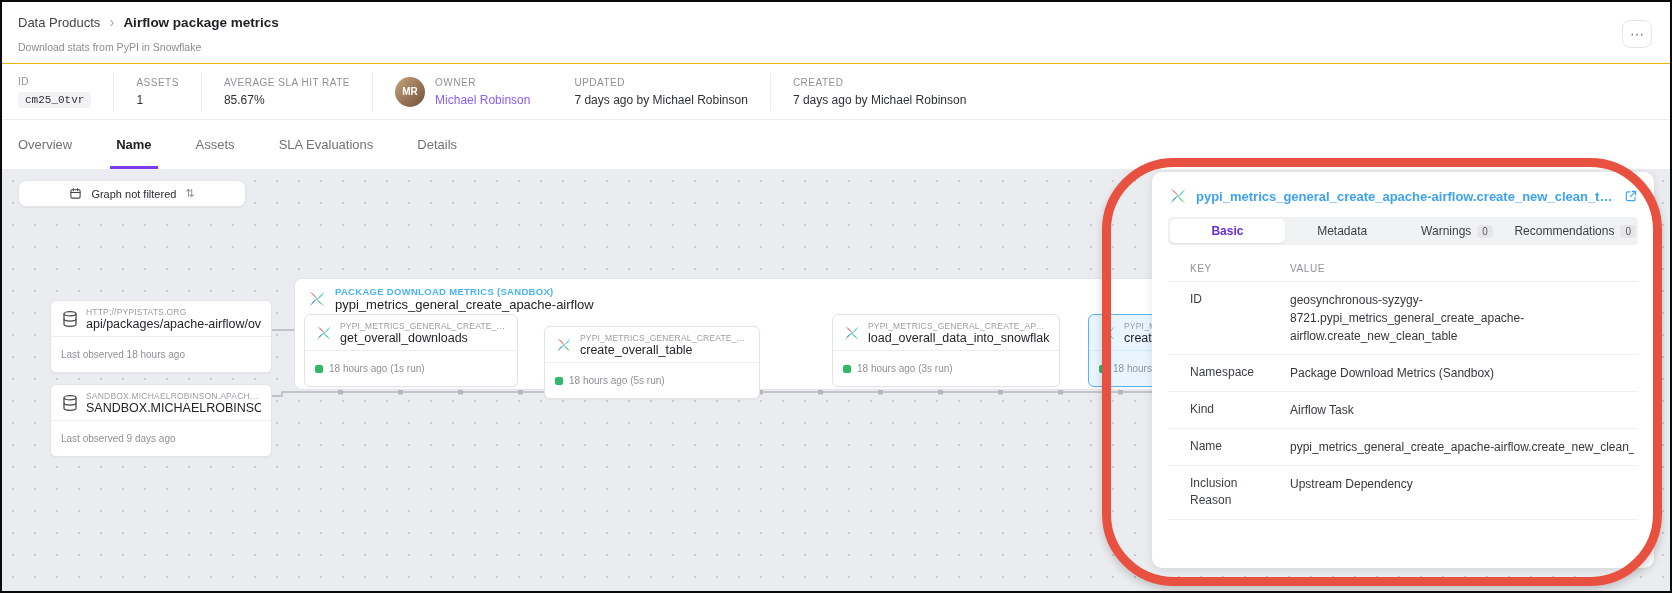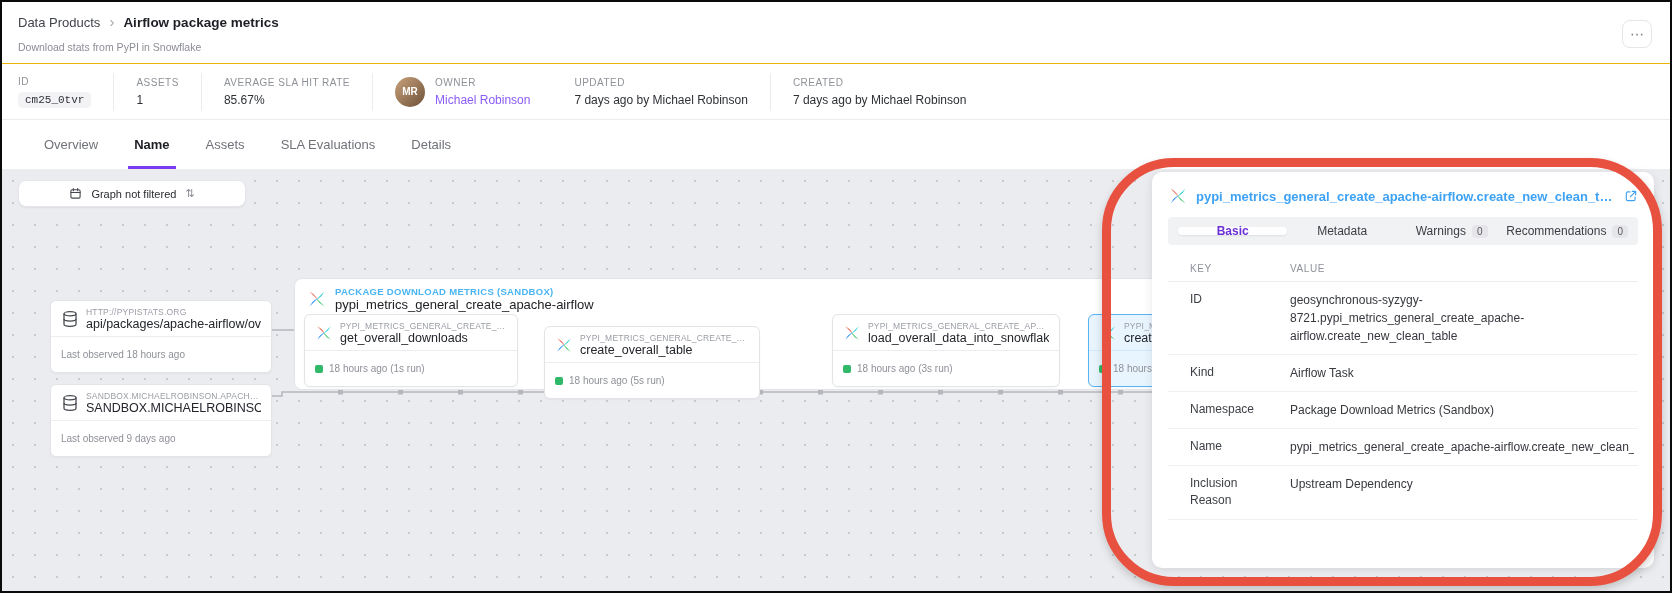--- a/index.html
+++ b/index.html
@@ -31,21 +31,21 @@
   .meta-chip { font-family:"Liberation Mono", monospace; font-size:11px; background:#f3f3f6;
                border-radius:4px; padding:2px 7px; color:#2e3136; display:inline-block; }
   .owner-wrap { display:flex; align-items:center; gap:10px; padding:0 22px; border-left:1px solid #ececf0; height:38px; }
   .avatar { width:30px; height:30px; border-radius:50%; flex:none;
             background:linear-gradient(135deg,#c9a27c,#6e5138); color:#fff; font-size:10px;
             font-weight:700; display:flex; align-items:center; justify-content:center; }
   .link { color:#8b5cf6; cursor:pointer; }
 
   
   .tabsbar { position:absolute; left:0; top:118px; width:100%; height:50px; display:flex;
-             align-items:stretch; padding-left:36px; border-bottom:1px solid #ededf0; background:#fff; }
+             align-items:stretch; padding-left:10px; border-bottom:1px solid #ededf0; background:#fff;gap:8px; }
   .ptab { font-size:13px; color:#6f7278; padding:0 6px; margin-right:24px; display:flex;
           align-items:center; cursor:pointer; }
   .ptab.active { color:#1c1e22; font-weight:700; box-shadow:inset 0 -3px 0 #7b3bf0; }
 
   
   .graph { position:absolute; left:0; top:168px; width:1668px; height:421px;
            background-color:#ebecef;
            background-image:radial-gradient(circle, #c8c9cd 1.2px, transparent 1.2px);
            background-size:22px 22px; }
   .edges { position:absolute; left:0; top:0; z-index:1; }
@@ -80,21 +80,21 @@
   .icon-md { width:20px; height:20px; flex:none; }
   .gray-ic { color:#44474d; }
 
   
   .panel { position:absolute; left:1150px; top:2px; width:502px; height:396px; background:#fff;
            border-radius:10px; box-shadow:0 2px 10px rgba(0,0,0,.10); z-index:5; padding:14px 16px; }
   .panel-title { display:flex; align-items:center; gap:8px; }
   .panel-title-text { font-size:13px; font-weight:700; color:#3ea2f4; white-space:nowrap;
                       overflow:hidden; text-overflow:ellipsis; cursor:pointer; }
   .ext-ic { width:14px; height:14px; color:#3ea2f4; flex:none; cursor:pointer; }
-  .panel-tabs { margin-top:11px; height:28px; background:#f1f2f4; border-radius:4px; padding:10px;
+  .panel-tabs { margin-top:11px; height:28px; background:#f1f2f4; border-radius:4px; padding:2px;
                 display:flex; }
   .ptab2 { flex:1; display:flex; align-items:center; justify-content:center; gap:6px;
            font-size:12px; color:#3c3e44; border-radius:5px; cursor:pointer; }
   .ptab2.active { background:#fff; color:#6b2fd6; font-weight:600; box-shadow:0 1px 2px rgba(0,0,0,.08); }
   .badge { font-size:10px; color:#55585e; background:#e6e6ea; border-radius:4px; padding:1px 5px; }
 
   .kv { margin-top:14px; }
   .kv-head, .kv-row { display:grid; grid-template-columns:100px 1fr; padding:9px 4px 9px 22px; }
   .kv-head { font-size:10px; color:#8f929a; letter-spacing:.6px; border-bottom:1px solid #ececf0;
              padding-top:4px; padding-bottom:7px; }
@@ -374,26 +374,26 @@
       <div class="kv">
         <div class="kv-head">
           <span>KEY</span>
           <span>VALUE</span>
         </div>
         <div class="kv-row">
           <span class="kv-key">ID</span>
           <span class="kv-val">geosynchronous-syzygy-8721.pypi_metrics_general_create_apache-airflow.create_new_clean_table</span>
         </div>
         <div class="kv-row">
+          <span class="kv-key">Namespace</span>
+          <span class="kv-val link">Package Download Metrics (Sandbox)</span>
+        </div>
+        <div class="kv-row">
           <span class="kv-key">Kind</span>
           <span class="kv-val">Airflow Task</span>
-        </div>
-        <div class="kv-row">
-          <span class="kv-key">Namespace</span>
-          <span class="kv-val link">Package Download Metrics (Sandbox)</span>
         </div>
         <div class="kv-row">
           <span class="kv-key">Name</span>
           <span class="kv-val val-nowrap">pypi_metrics_general_create_apache-airflow.create_new_clean_table</span>
         </div>
         <div class="kv-row">
           <span class="kv-key">Inclusion Reason</span>
           <span class="kv-val">Upstream Dependency</span>
         </div>
       </div>

